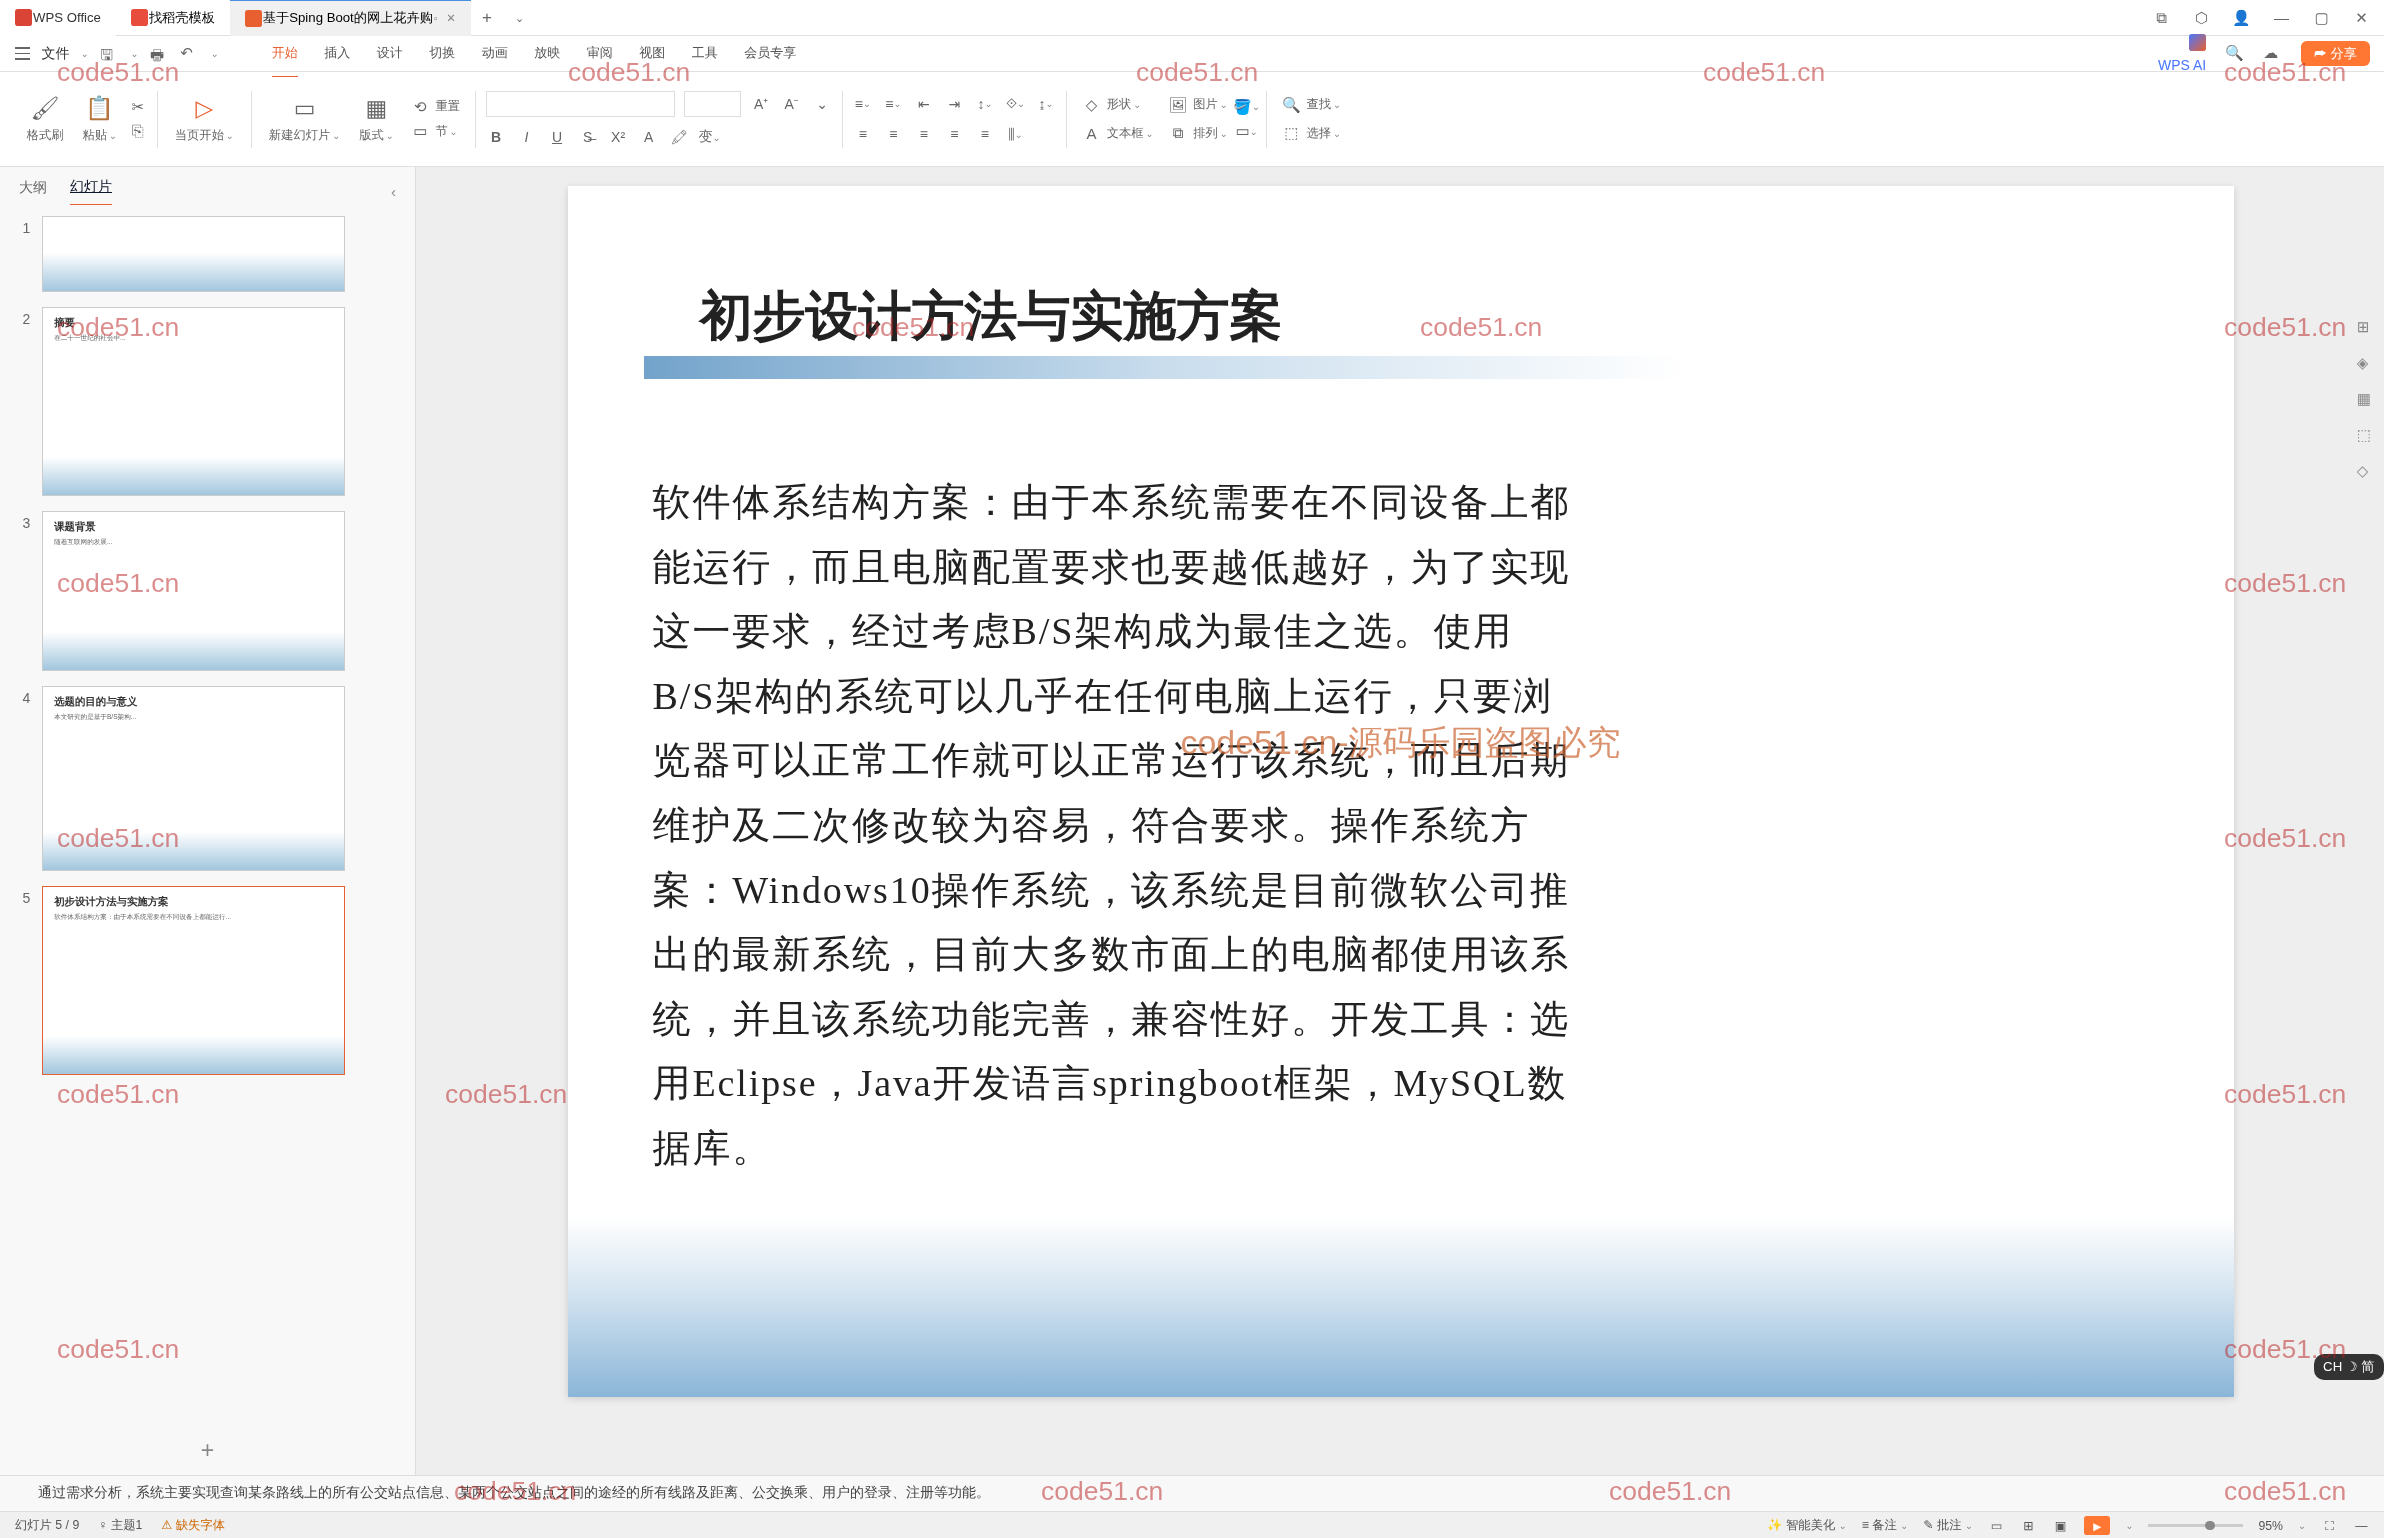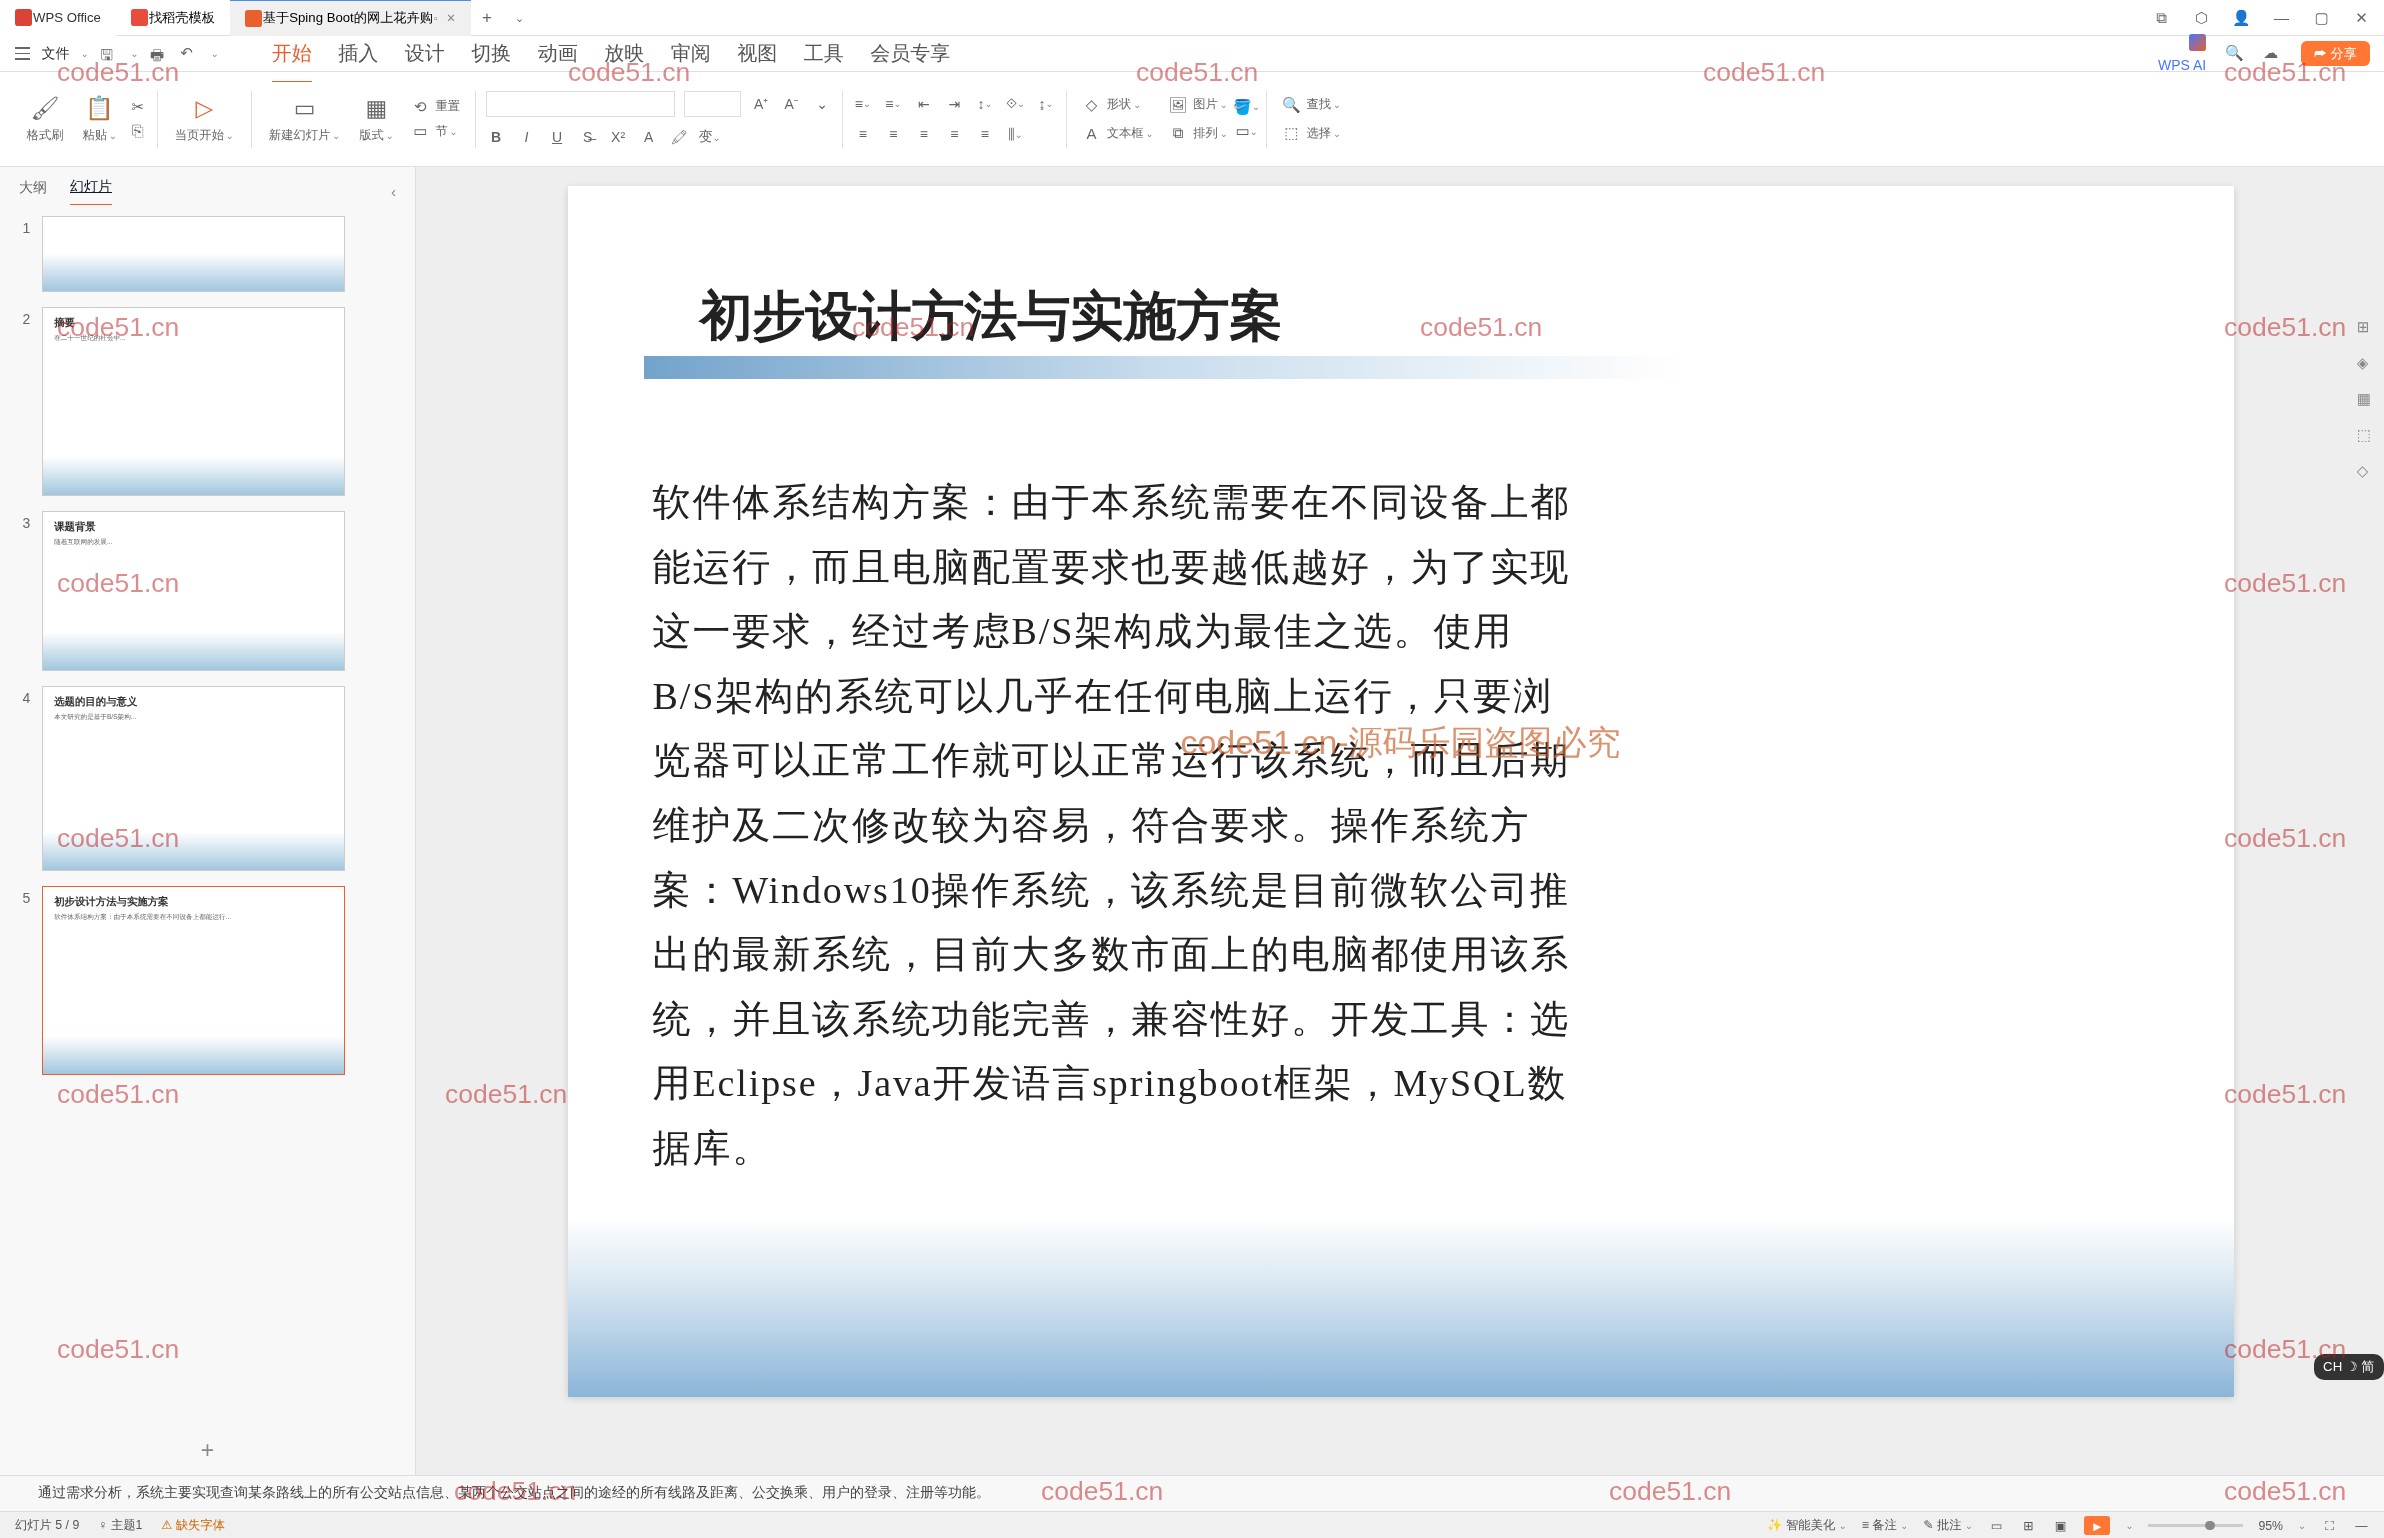--- a/index.html
+++ b/index.html
@@ -22,21 +22,21 @@
 .win-icon { width: 17px; height: 17px; display: flex; align-items: center; justify-content: center; color: #666; }
 
 
 .menubar { height: 36px; background: #fff; display: flex; align-items: center; padding: 0 15px; gap: 15px; border-bottom: 0.9px solid #e0e0e0; }
 .menu-left { display: flex; align-items: center; gap: 11.4px; }
 .hamburger { width: 15px; height: 13.2px; display: flex; flex-direction: column; justify-content: space-between; }
 .hamburger span { height: 1.9px; background: #666; }
 .file-label { font-size: 14px; color: #333; }
 .qat-icon { width: 19px; height: 19px; color: #666; }
 .menu-tabs { display: flex; gap: 26.5px; margin-left: 38px; }
-.menu-tab { font-size: 20px; color: #555; padding: 14px 0; cursor: pointer; }
+.menu-tab { font-size: 13px; color: #555; padding: 14px 0; cursor: pointer; }
 .menu-tab.active { color: #e86030; border-bottom: 1.9px solid #e86030; }
 .menu-right { margin-left: auto; display: flex; align-items: center; gap: 19px; }
 .wps-ai { display: flex; align-items: flex-end; gap: 5.7px; font-size: 14px; color: #4876ff; flex-direction: column; }
 .wps-ai-logo { width: 17px; height: 17px; background: linear-gradient(135deg, #4876ff, #e86030); border-radius: 2.8px; }
 .share-btn { background: #ff7733; color: #fff; padding: 3.8px 13.2px; border-radius: 5.7px; font-size: 13.2px; display: flex; gap: 3.8px; align-items: center; }
 
 
 .ribbon { height: 95px; background: #fff; display: flex; align-items: center; padding: 0 19px; border-bottom: 0.9px solid #e0e0e0; gap: 3.8px; }
 .ribbon-group { display: flex; flex-direction: column; align-items: center; gap: 3.8px; padding: 0 7.6px; }
 .ribbon-group-h { display: flex; flex-direction: row; align-items: center; gap: 5.7px; padding: 0 5.7px; }

